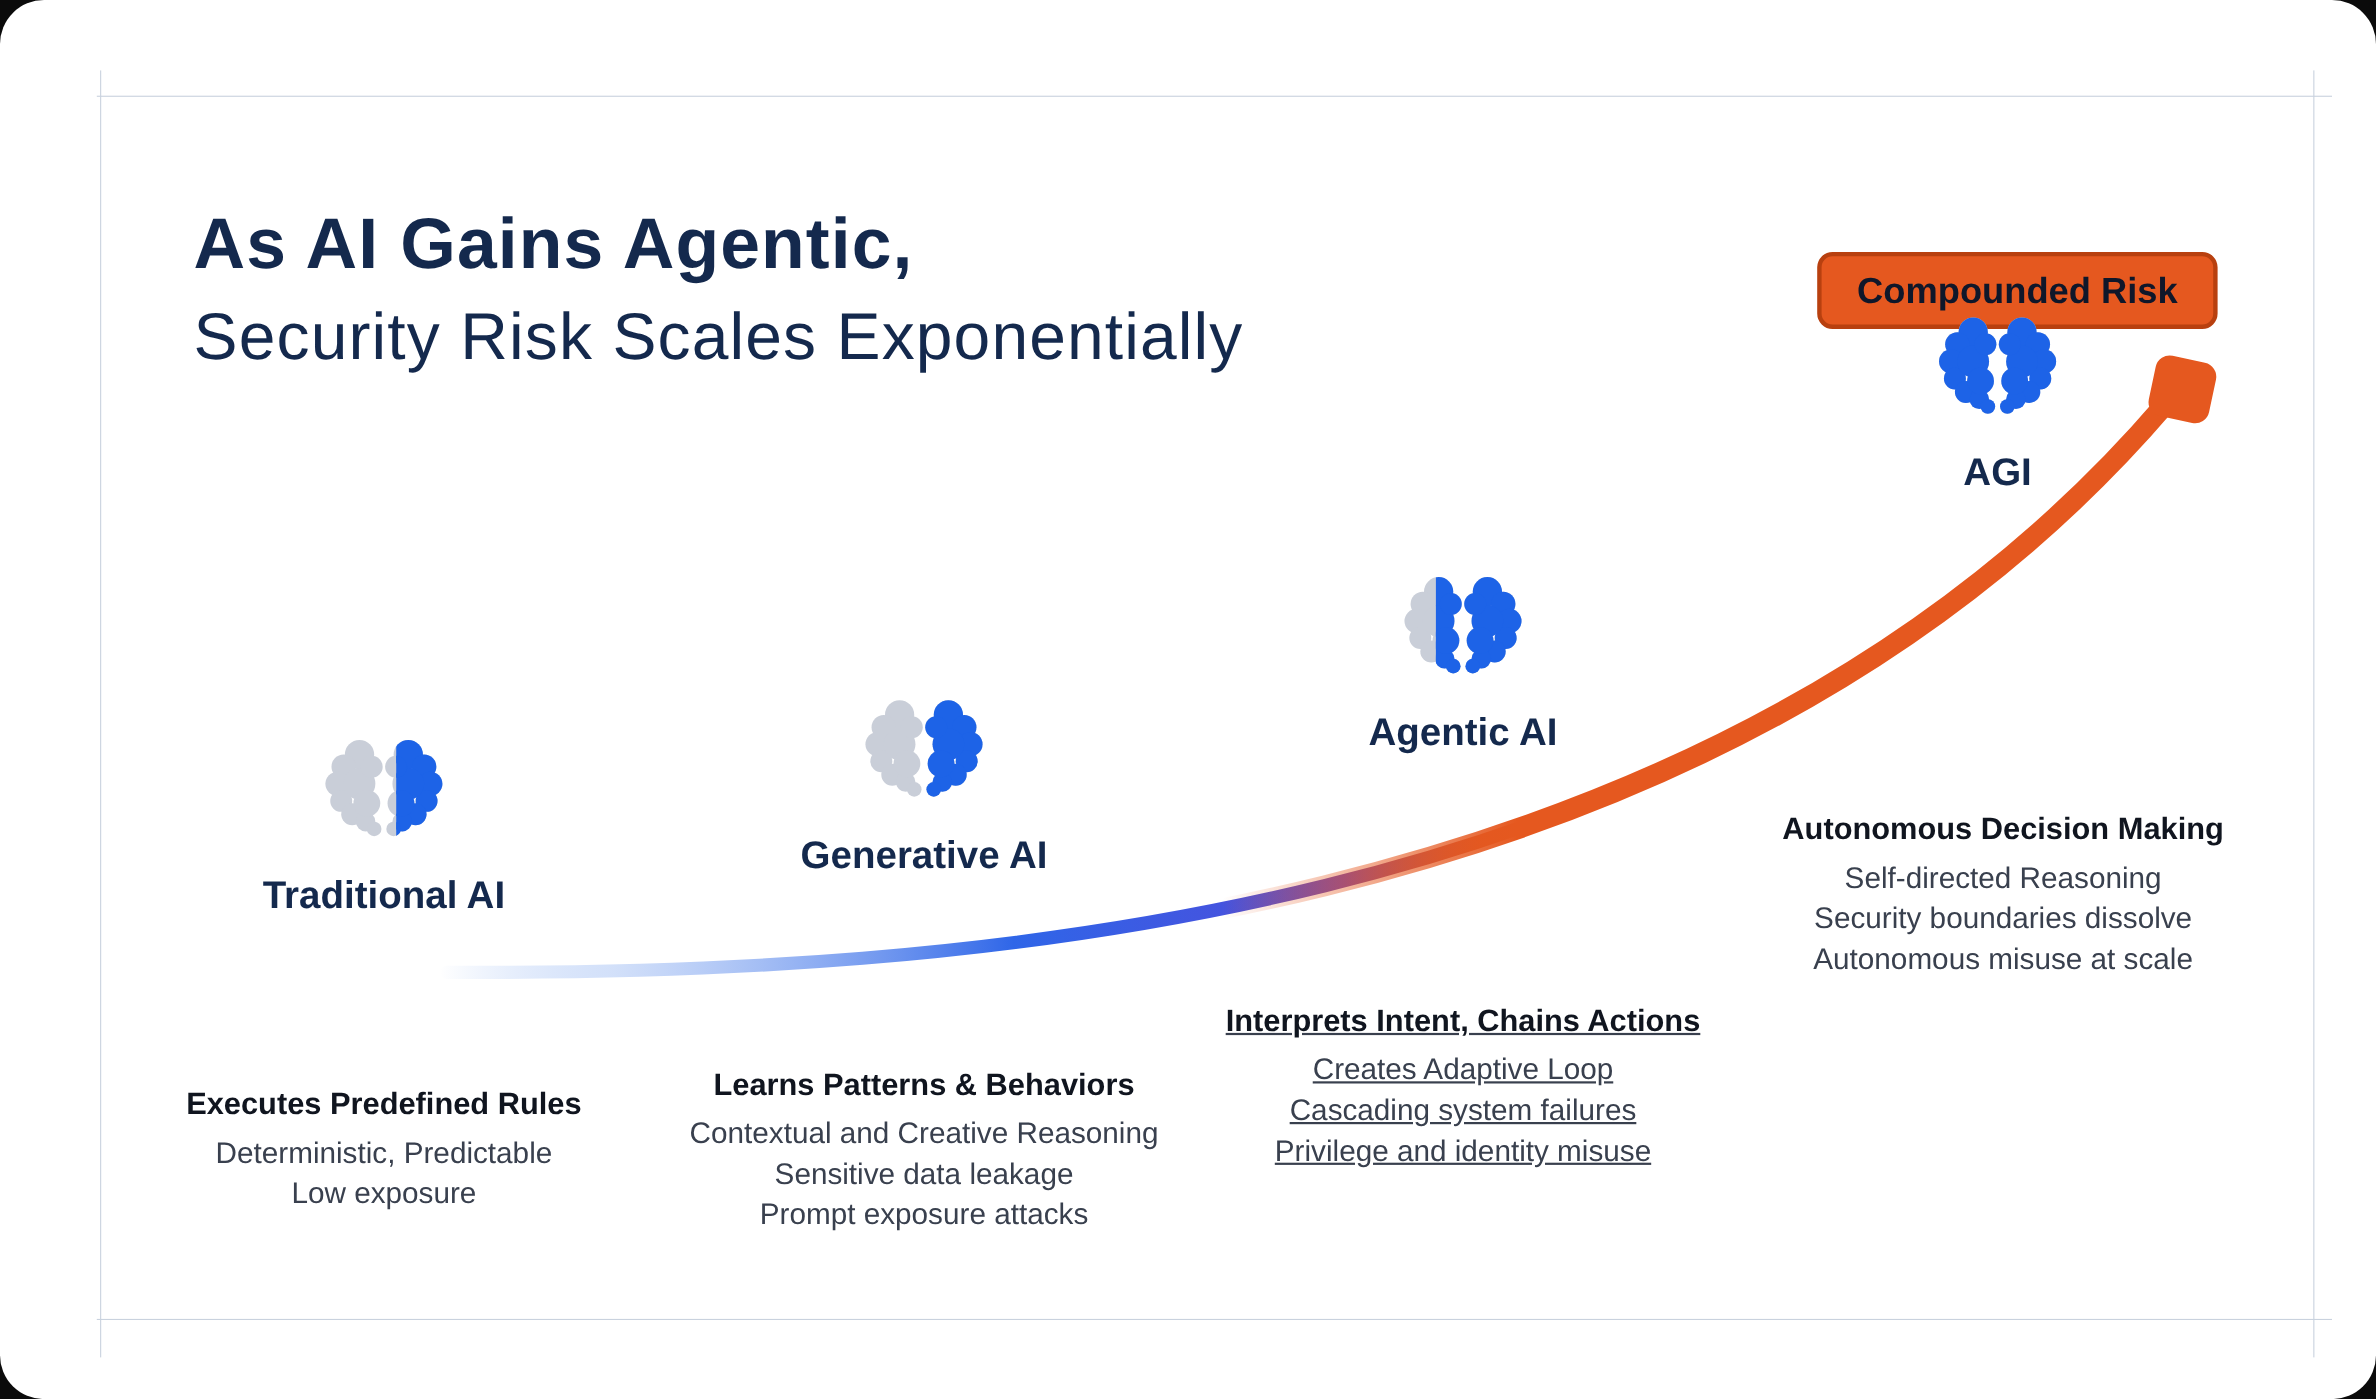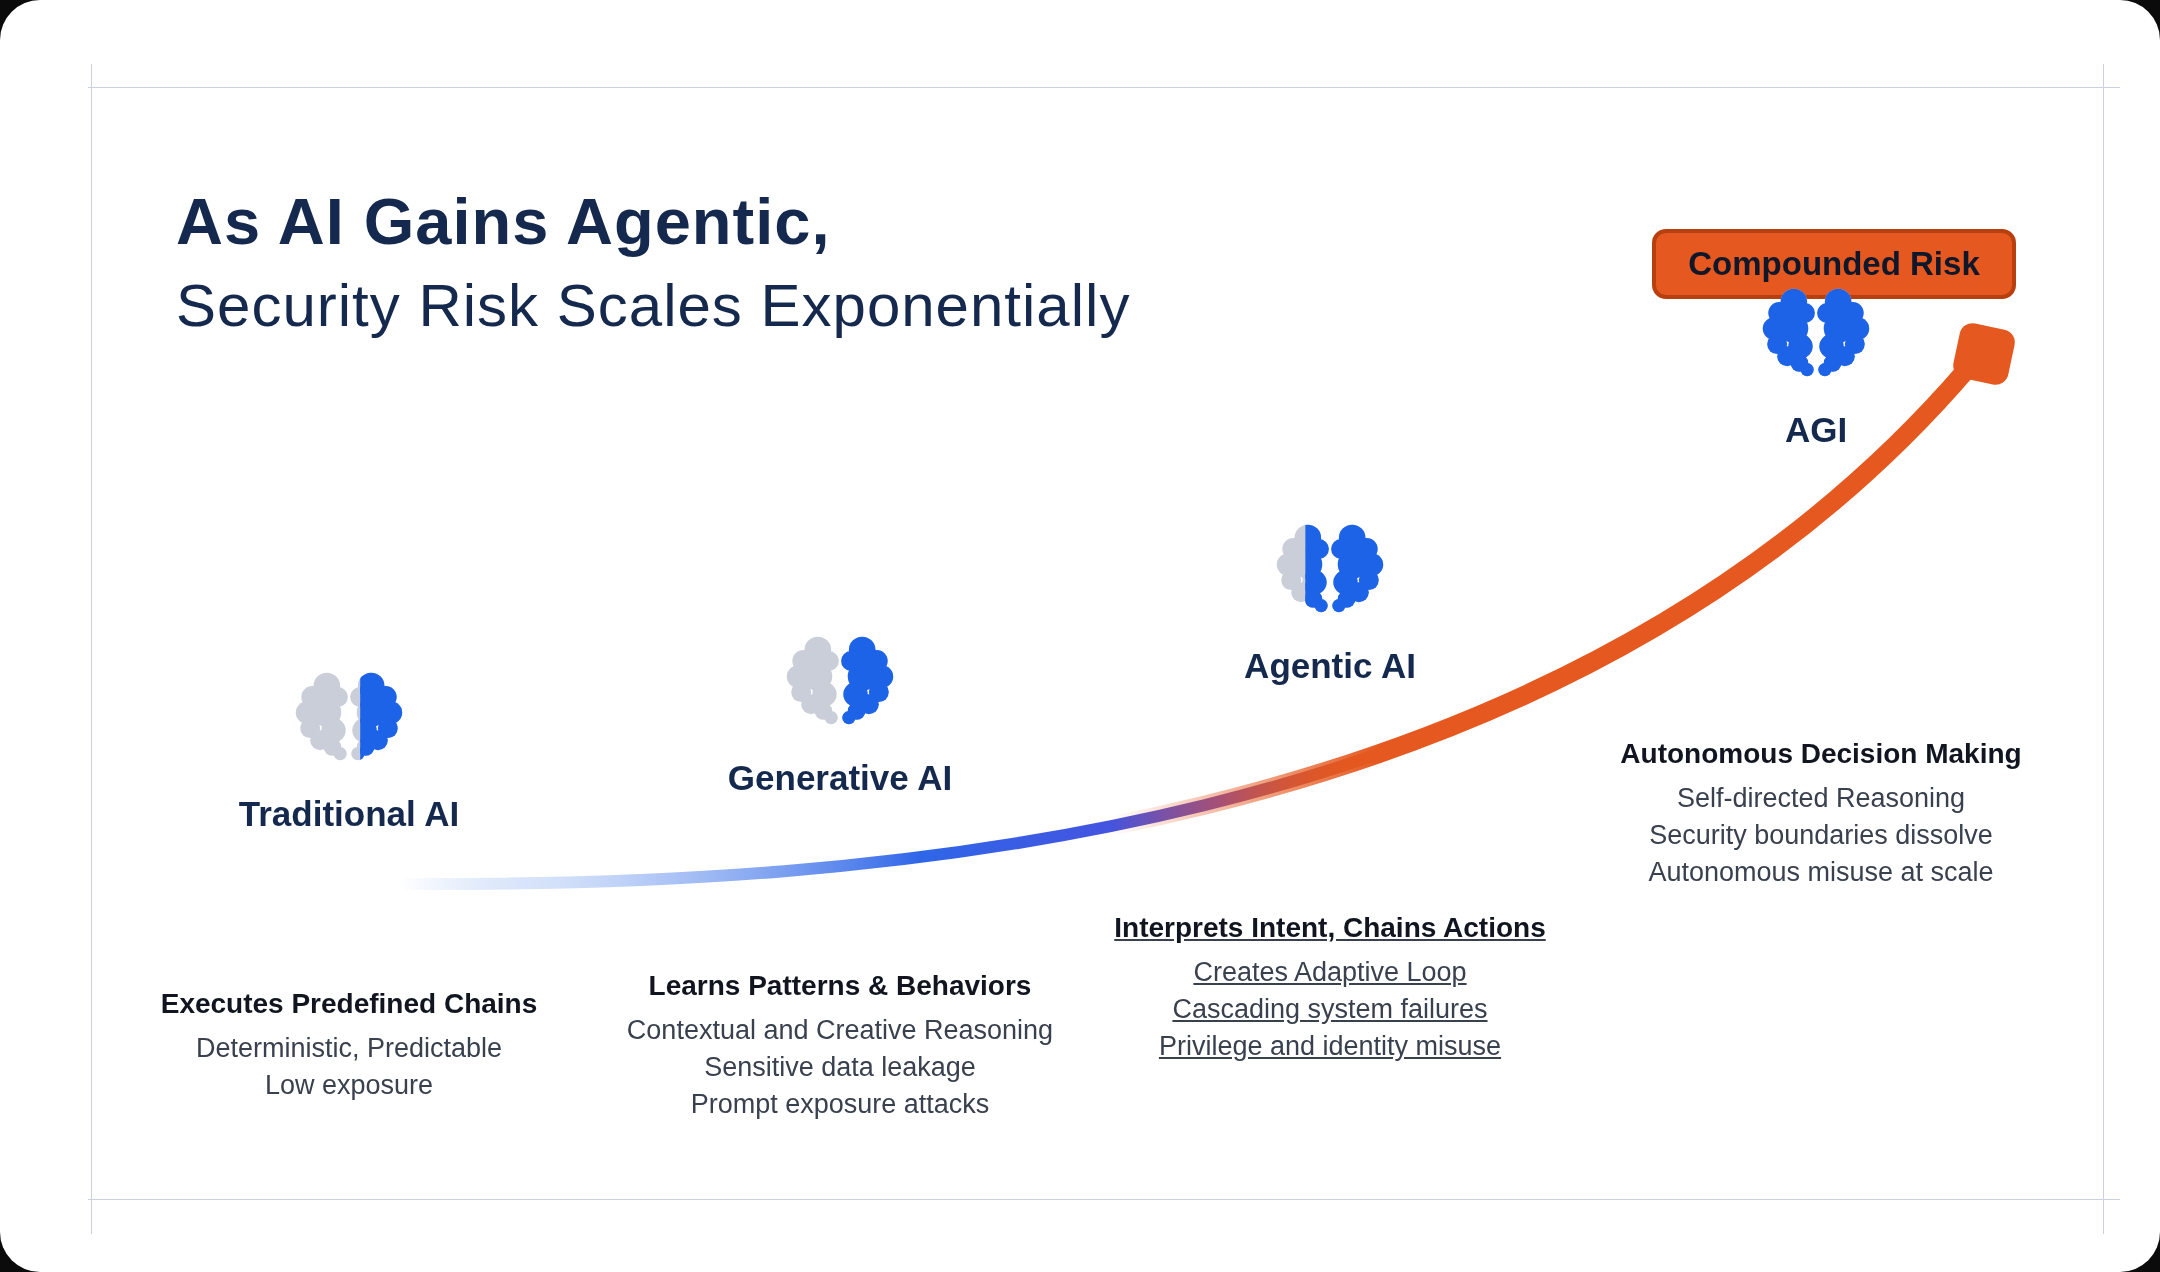--- a/index.html
+++ b/index.html
@@ -259,21 +259,21 @@
           <use href="#brainShape"></use>
         </svg>
       <svg viewBox="0 0 100 92" class="layer-blue">
           <use href="#brainShape"></use>
         </svg>
     </div>
     <div class="stage-label">AGI</div>
   </div>
 
   <div class="desc desc-0">
-    <div class="desc-title">Executes Predefined Chains</div>
+    <div class="desc-title">Executes Predefined Rules</div>
     <div class="desc-line">Deterministic, Predictable</div>
     <div class="desc-line">Low exposure</div>
   </div>
 
   <div class="desc desc-1">
     <div class="desc-title">Learns Patterns &amp; Behaviors</div>
     <div class="desc-line">Contextual and Creative Reasoning</div>
     <div class="desc-line">Sensitive data leakage</div>
     <div class="desc-line">Prompt exposure attacks</div>
   </div>

